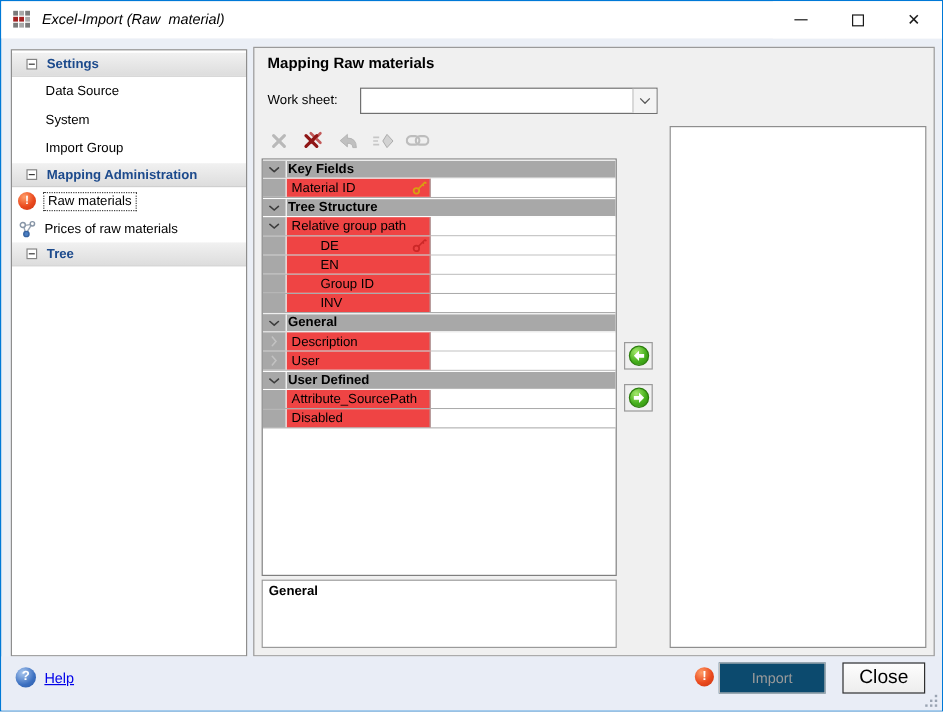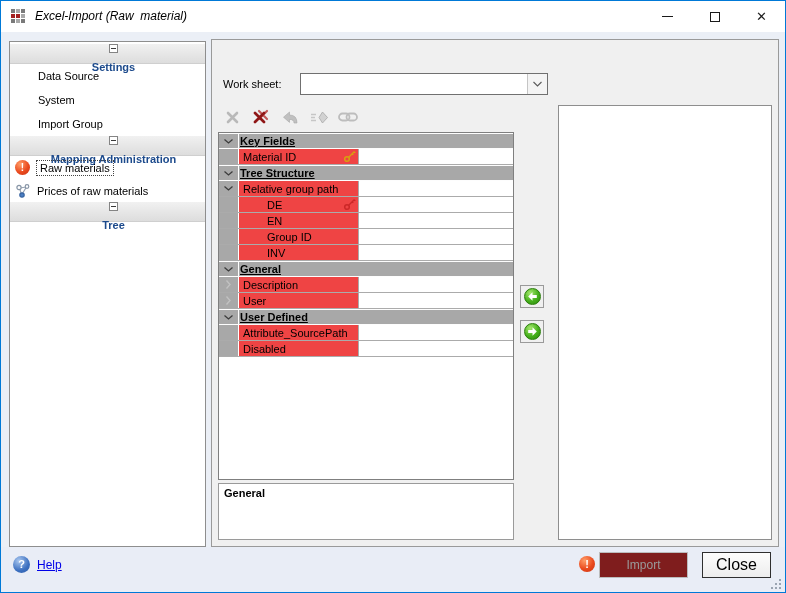--- a/index.html
+++ b/index.html
@@ -13,21 +13,21 @@
   #app-icon span{width:4px;height:4px;}
   .sq-g{background:#7a7a7a;} .sq-lg{background:#a8a8a8;} .sq-r{background:#a32020;}
   .win-btn{position:absolute;top:0;width:47px;height:31px;display:flex;align-items:center;justify-content:center;background:#fff;}
   #btn-min{right:94px;} #btn-max{right:47px;} #btn-close{right:0;}
   .min-bar{width:11px;height:1px;background:#1a1a1a;}
   .max-box{width:10px;height:10px;border:1px solid #1a1a1a;}
   .close-x{font-size:13px;color:#1a1a1a;line-height:13px;}
 
   
   #sidebar{position:absolute;left:8px;top:40px;width:197px;height:506px;background:#ffffff;border:1px solid #8e8e8e;padding-top:2px;}
-  .sb-header{height:20px;display:flex;align-items:center;gap:8px;padding-left:12px;background:linear-gradient(#f1f1f1,#dddddd);border-bottom:1px solid #cfcfcf;cursor:default;flex-direction:column;}
+  .sb-header{height:20px;display:flex;align-items:center;gap:8px;padding-left:12px;background:linear-gradient(#f1f1f1,#dddddd);border-bottom:1px solid #cfcfcf;cursor:default;}
   .sb-header .hdr-label{font-size:11px;font-weight:bold;color:#1c4a8c;}
   .minus-box{width:9px;height:9px;border:1px solid #848484;background:#fff;display:flex;align-items:center;justify-content:center;flex:0 0 auto;}
   .minus-box i{display:block;width:5px;height:1px;background:#3a3a3a;}
   .sb-item{height:24px;line-height:24px;padding-left:28px;font-size:11px;color:#000;}
   .sb-item-icon{height:23px;display:flex;align-items:center;gap:6px;padding-left:5px;font-size:11px;color:#000;}
   .sel-label{border:1px dotted #444;padding:0 3px;line-height:14px;}
   .err-badge{width:15px;height:15px;border-radius:50%;background:radial-gradient(circle at 35% 28%,#ff9d68,#ea4a1e 55%,#c93312);color:#fff;font-weight:bold;font-size:10px;line-height:15px;text-align:center;flex:0 0 auto;}
 
   
   #main{position:absolute;left:210px;top:38px;width:568px;height:508px;background:#f0f0f0;border:1px solid #9a9a9a;}
@@ -38,42 +38,42 @@
   #ws-combo .combo-btn{width:20px;border-left:1px solid #c5c5c5;background:#f4f4f4;display:flex;align-items:center;justify-content:center;}
 
   #toolbar{position:absolute;left:6px;top:64px;width:296px;height:26px;display:flex;align-items:center;gap:9px;padding-left:4px;}
   .tb-btn{display:flex;align-items:center;justify-content:center;width:20px;height:20px;}
 
   
   #map-table{position:absolute;left:6px;top:92px;width:296px;height:348px;background:#ffffff;border:1px solid #7f7f7f;overflow:hidden;}
   .trow{display:flex;height:16px;}
   .trow .gut{width:20px;background:#a8a8a8;border-right:1px solid #fff;display:flex;align-items:center;justify-content:center;flex:0 0 auto;}
   .trow.group{background:#a8a8a8;border-top:1px solid #fdfdfd;border-bottom:1px solid #fdfdfd;}
-  .trow.group .glabel{font-size:11px;font-weight:bold;color:#000;line-height:14px;padding-left:1px;text-decoration:underline;}
+  .trow.group .glabel{font-size:11px;font-weight:bold;color:#000;line-height:14px;padding-left:1px;}
   .trow.data{border-bottom:1px solid #ababab;}
   .trow .lbl{width:120px;display:flex;align-items:center;font-size:11px;color:#000;padding-left:4px;border-right:1px solid #ababab;background:#ef4444;position:relative;}
   .trow .lbl.indent{padding-left:28px;}
   .trow .lbl .key{position:absolute;right:2px;top:1px;}
   .trow .val{flex:1;background:#fff;}
 
   #general-box{position:absolute;left:6px;top:443px;width:296px;height:57px;background:#fff;border:1px solid #9a9a9a;}
   #general-box .gb-label{font-size:11px;font-weight:bold;color:#000;padding:3px 0 0 5px;}
 
   #dest-list{position:absolute;left:346px;top:65px;width:214px;height:435px;background:#fff;border:1px solid #8e8e8e;}
 
   .xfer-btn{position:absolute;left:308px;width:24px;height:23px;background:#f0f0f0;border:1px solid #9a9a9a;display:flex;align-items:center;justify-content:center;}
   #xfer-left{top:245px;} #xfer-right{top:280px;}
   .green-ball{width:17px;height:17px;border-radius:50%;background:radial-gradient(circle at 35% 28%,#a6e86e,#46b01c 55%,#2c8a0e);border:1px solid #2a7d0b;display:flex;align-items:center;justify-content:center;}
 
   
   #footer{position:absolute;left:0;top:546px;width:100%;height:46px;background:#e9edf6;}
   #help-icon{position:absolute;left:12px;top:9px;width:17px;height:17px;border-radius:50%;background:radial-gradient(circle at 35% 28%,#a9c7ef,#3b6fc0 60%,#2b5aa6);color:#fff;font-weight:bold;font-size:11px;line-height:17px;text-align:center;}
   #help-link{position:absolute;left:36px;top:11px;font-size:12px;color:#0000e8;text-decoration:underline;cursor:pointer;}
   #import-err{position:absolute;left:578px;top:9px;width:16px;height:16px;border-radius:50%;background:radial-gradient(circle at 35% 28%,#ff9d68,#ea4a1e 55%,#c93312);color:#fff;font-weight:bold;font-size:11px;line-height:16px;text-align:center;}
-  #import-btn{position:absolute;left:598px;top:5px;width:89px;height:26px;background:#7f1d1d;border:1px solid #bcbcbc;color:#9a9a9a;font-size:12px;font-family:"Liberation Sans",sans-serif;}
+  #import-btn{position:absolute;left:598px;top:5px;width:89px;height:26px;background:#0c4a6e;border:1px solid #bcbcbc;color:#9a9a9a;font-size:12px;font-family:"Liberation Sans",sans-serif;}
   #close-btn{position:absolute;left:701px;top:5px;width:69px;height:26px;background:linear-gradient(#fdfdfd,#ededed);border:1px solid #2f2f2f;color:#000;font-size:16px;font-family:"Liberation Sans",sans-serif;}
   #resize-grip{position:absolute;right:4px;bottom:4px;width:12px;height:12px;}
   #resize-grip i{position:absolute;width:2px;height:2px;background:#9aa4b2;}
 </style>
 </head>
 <body>
 
 <div id="window">
 
   <div id="titlebar">
@@ -133,20 +133,21 @@
 
     <div class="sb-header">
       <span class="minus-box">
           <i></i>
         </span>
       <span class="hdr-label">Tree</span>
     </div>
   </div>
 
   <div id="main">
+    <div id="main-title">Mapping Raw materials</div>
 
     <span id="ws-label">Work sheet:</span>
     <div id="ws-combo">
       <span class="combo-text"></span>
       <span class="combo-btn">
         <svg width="9" height="6" viewBox="0 0 9 6">
             <polyline points="0.5,1 4.5,5 8.5,1" fill="none" stroke="#5a5a5a" stroke-width="1.1"></polyline>
           </svg>
       </span>
     </div>

